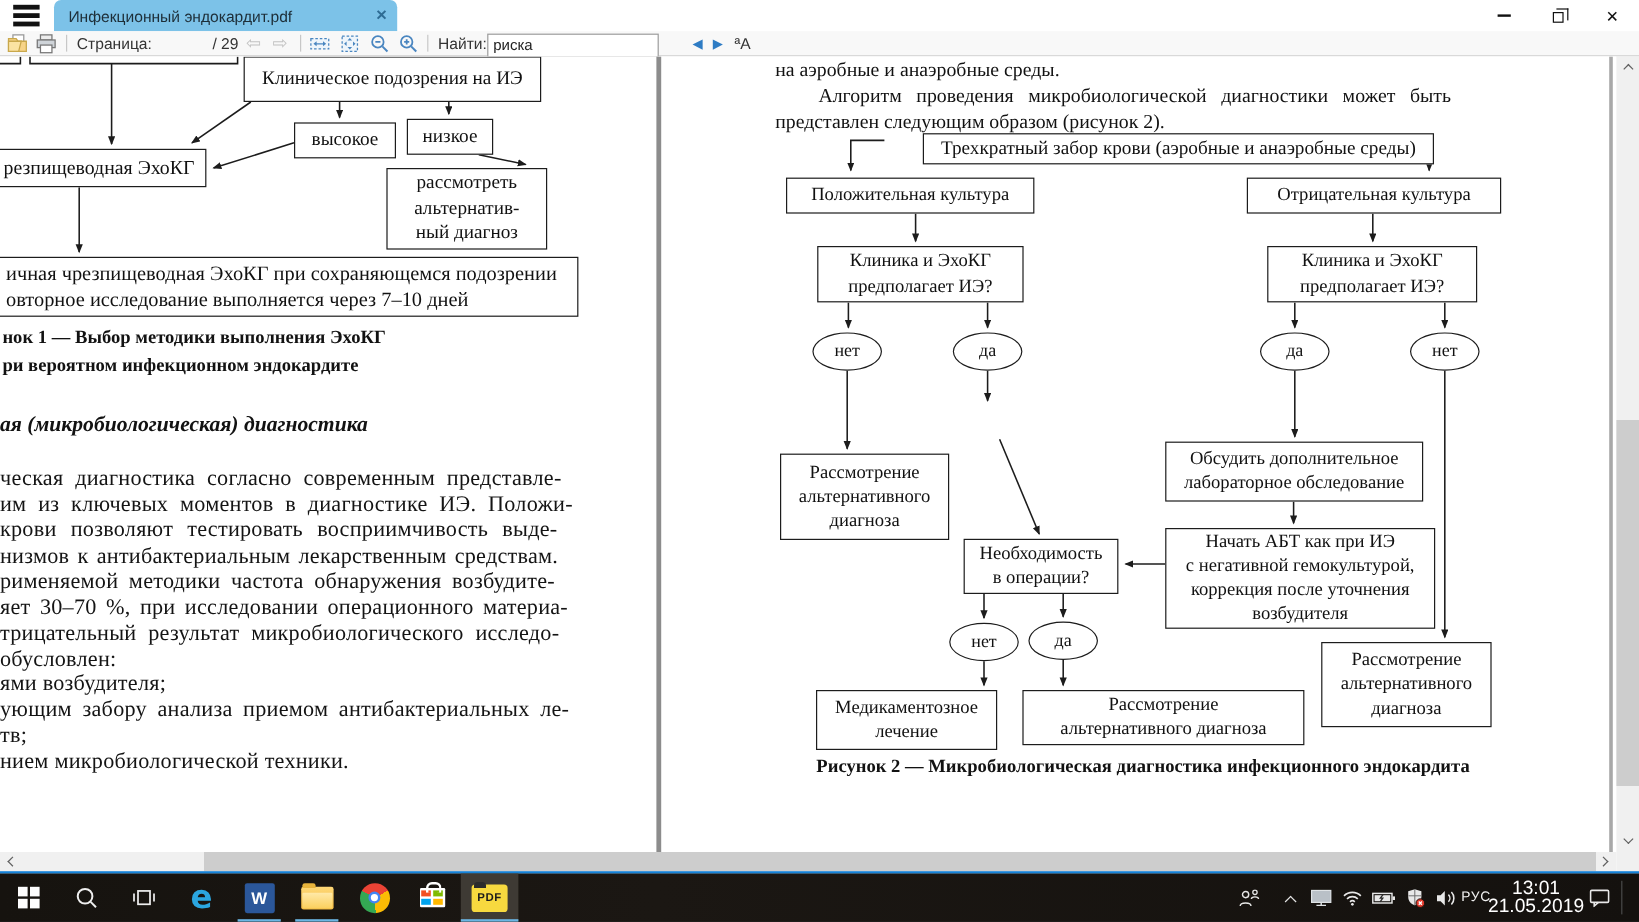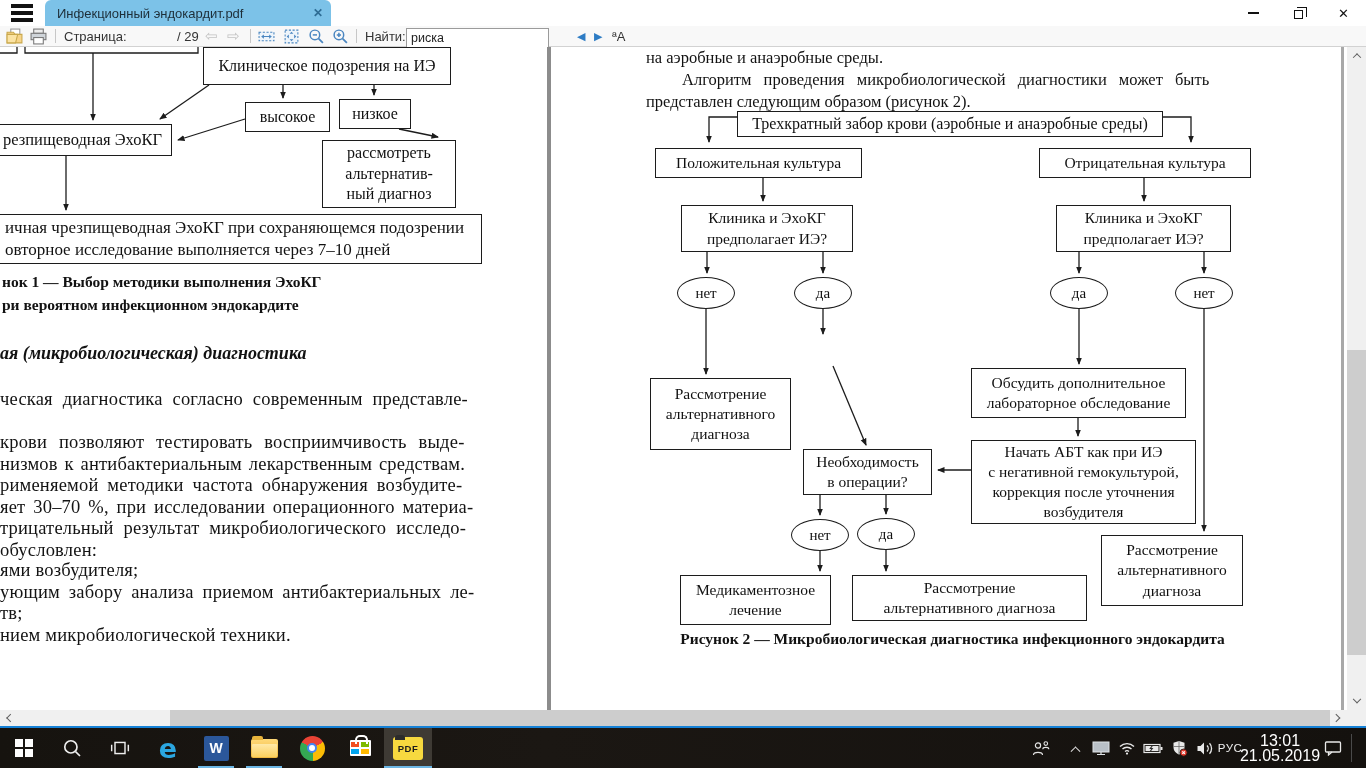--- a/index.html
+++ b/index.html
@@ -221,38 +221,39 @@
           <div style="padding-left:6px;white-space:nowrap;">резпищеводная ЭхоКГ</div>
         </div>
       <div class="fbox" style="left:-4px;top:167px;width:486px;height:50px;font-size:17px;align-items:flex-start;">
         <div style="padding-left:8px;white-space:nowrap;">ичная чрезпищеводная ЭхоКГ при сохраняющемся подозрении</div>
         <div style="padding-left:8px;white-space:nowrap;">овторное исследование выполняется через 7–10 дней</div>
       </div>
       <div class="tline serif" style="left:2px;top:226px;font-weight:bold;font-size:15.5px;">нок 1 — Выбор методики выполнения ЭхоКГ</div>
       <div class="tline serif" style="left:2px;top:249px;font-weight:bold;font-size:15.5px;">ри вероятном инфекционном эндокардите</div>
       <div class="tline serif" style="left:0;top:296px;font-weight:bold;font-style:italic;font-size:18px;">ая (микробиологическая) диагностика</div>
       <div class="pl" style="top:342px;word-spacing:5px;">ческая диагностика согласно современным представле-</div>
+      <div class="pl" style="top:364px;word-spacing:5px;">им из ключевых моментов в диагностике ИЭ. Положи-</div>
       <div class="pl" style="top:385px;word-spacing:7px;">крови позволяют тестировать восприимчивость выде-</div>
       <div class="pl" style="top:407px;word-spacing:2px;">низмов к антибактериальным лекарственным средствам.</div>
       <div class="pl" style="top:428px;word-spacing:4px;">рименяемой методики частота обнаружения возбудите-</div>
       <div class="pl" style="top:450px;word-spacing:3px;">яет 30–70 %, при исследовании операционного материа-</div>
       <div class="pl" style="top:471px;word-spacing:5px;">трицательный результат микробиологического исследо-</div>
       <div class="pl" style="top:493px;">обусловлен:</div>
       <div class="pl" style="top:513px;">ями возбудителя;</div>
       <div class="pl" style="top:535px;word-spacing:4px;">ующим забору анализа приемом антибактериальных ле-</div>
       <div class="pl" style="top:556px;">тв;</div>
       <div class="pl" style="top:578px;">нием микробиологической техники.</div>
     </div>
 
     <div class="clip" style="width:1341px;">
       <div class="tline serif" style="left:682px;top:23px;font-size:16.5px;word-spacing:8px;">Алгоритм проведения микробиологической диагностики может быть</div>
       <div class="tline serif" style="left:646px;top:1px;font-size:16.5px;">на аэробные и анаэробные среды.</div>
       <div class="tline serif" style="left:646px;top:45px;font-size:16.5px;">представлен следующим образом (рисунок 2).</div>
 
-      <div class="fbox" style="left:737px;top:64px;width:426px;height:26px;font-size:16px;">
+      <div class="fbox" style="left:769px;top:64px;width:426px;height:26px;font-size:16px;">
           <div>Трехкратный забор крови (аэробные и анаэробные среды)</div>
         </div>
       <div class="fbox" style="left:655px;top:101px;width:207px;height:30px;font-size:15.5px;">
           <div>Положительная культура</div>
         </div>
       <div class="fbox" style="left:1039px;top:101px;width:212px;height:30px;font-size:15.5px;">
           <div>Отрицательная культура</div>
         </div>
       <div class="fbox" style="left:681px;top:158px;width:172px;height:47px;font-size:15.5px;">
         <div>Клиника и ЭхоКГ</div>

